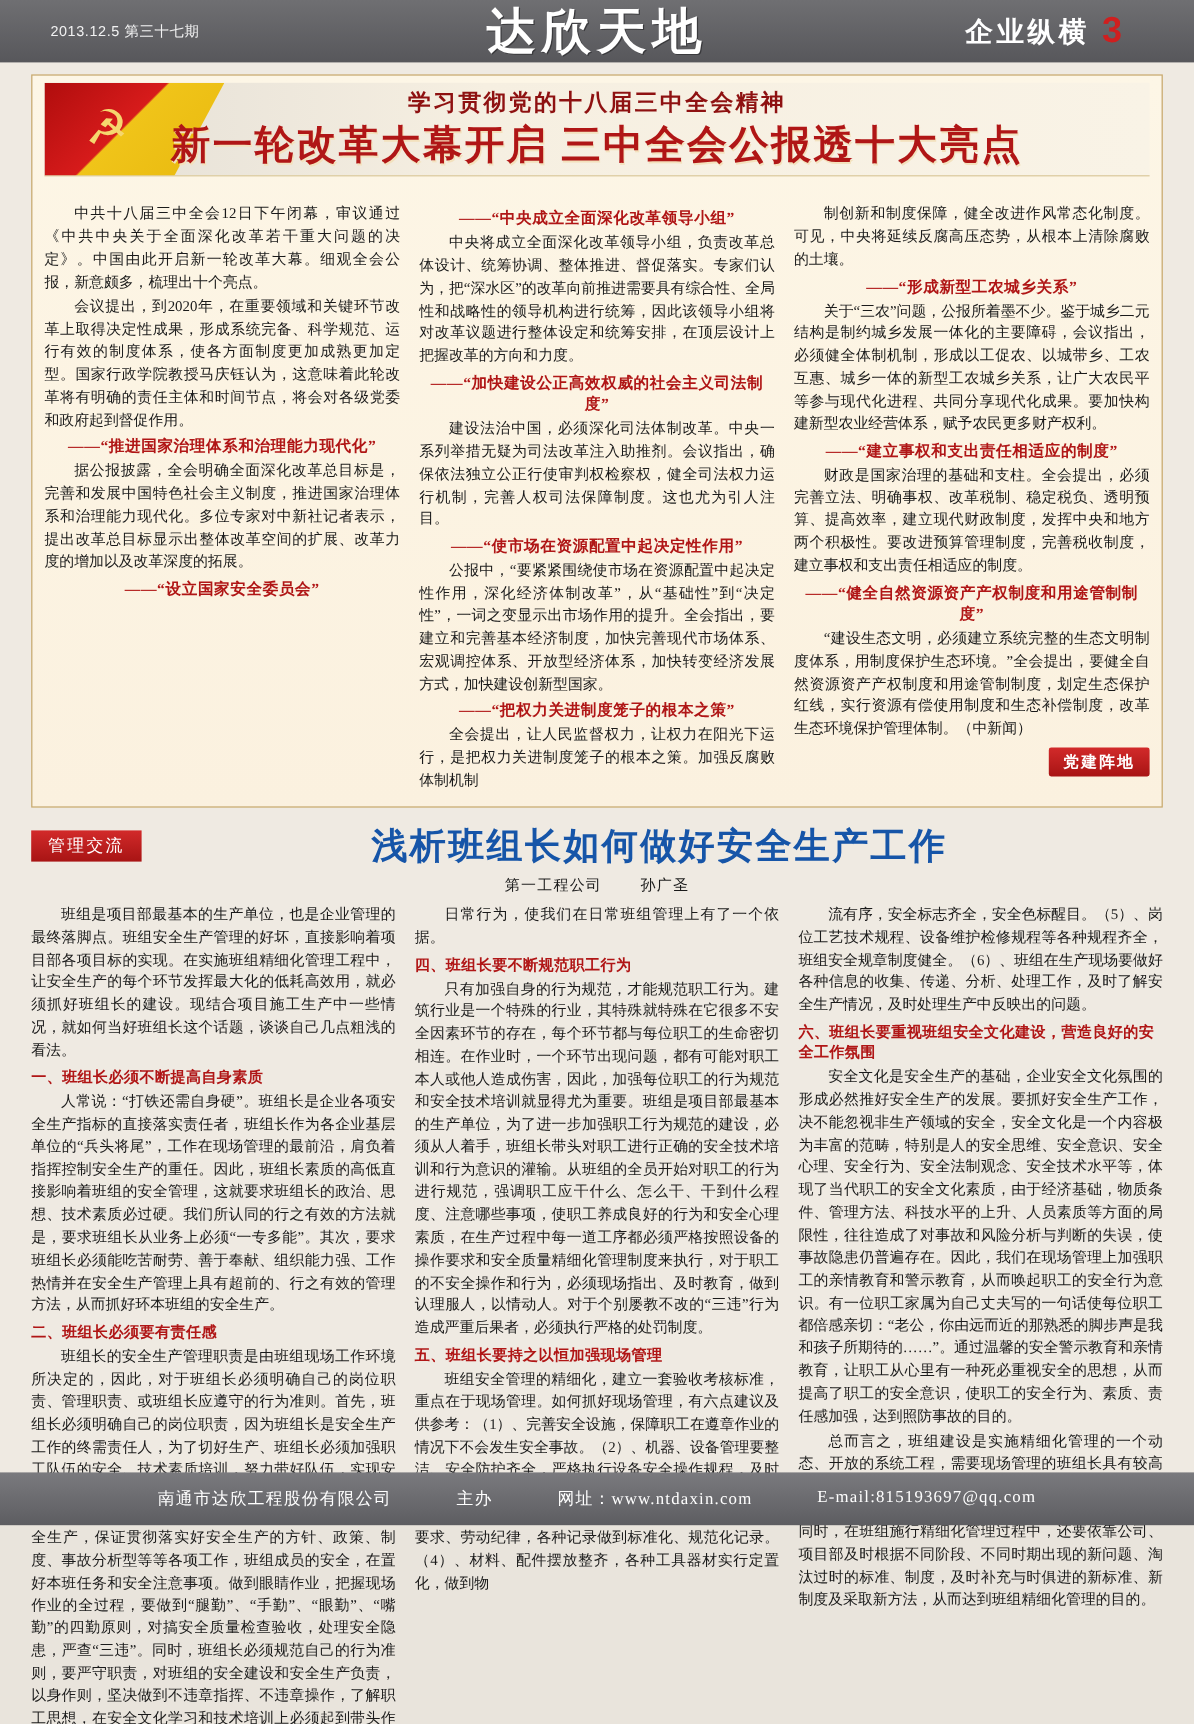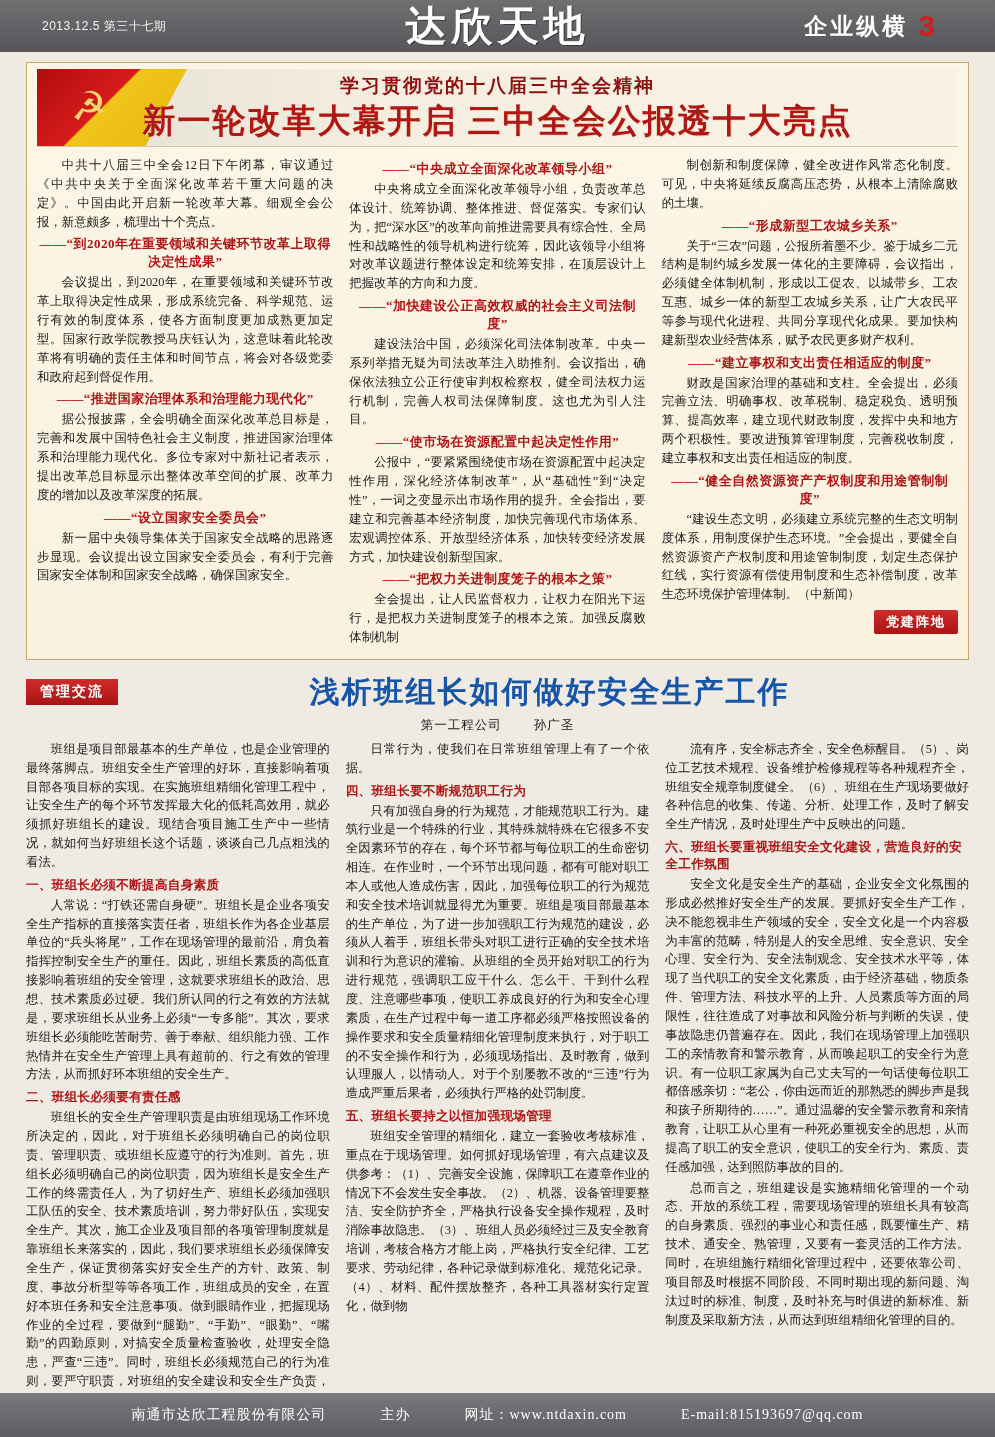--- a/index.html
+++ b/index.html
@@ -4,21 +4,21 @@
 <style>
   * { box-sizing: border-box; }
   html, body { margin:0; padding:0; }
   body {
     width: 995px; height: 1437px;
     background: #e9e4dc;
     font-family: "Liberation Serif", "DejaVu Serif", serif;
     color: #1a1a1a;
     overflow: hidden;
   }
-  .page { position: relative; width: 995px; height: 1437px; background:#efeae2; }
+  .page { position: relative; width: 995px; height: 1271px; background:#efeae2; }
 
   
   .masthead {
     position: relative; height: 52px;
     background: linear-gradient(#6f6f72, #57575b);
     color: #fff;
     display: flex; align-items: center;
   }
   .md-date {
     font-family: "Liberation Sans", sans-serif;
@@ -70,21 +70,21 @@
   .feat-kicker {
     position:absolute; left:0; right:0; top:4px; text-align:center;
     font-size: 19px; font-weight:bold; color:#8e1111; letter-spacing:2px;
   }
   .feat-title {
     position:absolute; left:0; right:0; top:30px; text-align:center;
     font-size: 33px; font-weight:bold; color:#b01616; letter-spacing:2px;
     text-shadow: 1px 1px 0 #f3e1bd;
   }
 
-  .cols3 { display:flex; gap: 16px; margin-top: 9px; }
+  .cols3 { display:flex; gap: 16px; margin-top: 22px; }
   .cols3 > .col { flex:1; }
   p.t {
     margin:0 0 2px 0; font-size: 12.4px; line-height: 1.52;
     text-align: justify; text-indent: 2em;
     font-family: "Liberation Serif", serif;
   }
   h4.sub {
     margin: 4px 0 2px 0; font-size: 13px; font-weight:bold;
     color:#b01616; text-align:center; letter-spacing: .5px;
   }
@@ -94,21 +94,21 @@
     background: linear-gradient(#d22a2a,#a81414); color:#fff;
     font-size: 13px; font-weight:bold; letter-spacing:2px;
     padding: 3px 12px; border-radius: 2px;
   }
 
   
   .art2 { margin-top: 12px; position:relative; }
   .tagline { display:flex; align-items:center; gap:12px; }
   .tag {
     background: linear-gradient(#d22a2a,#a81414); color:#fff;
-    font-size: 14px; font-weight:bold; letter-spacing:2px;
+    font-size: 14px; font-weight:normal; letter-spacing:2px;
     padding: 4px 14px;
   }
   .art2-title {
     flex:1; text-align:center;
     font-size: 30px; font-weight:bold; color:#1655a8; letter-spacing:2px;
   }
   .byline {
     text-align:center; font-size: 12.5px; margin: 4px 0 6px 0;
     letter-spacing: 1px;
   }
@@ -161,26 +161,24 @@
         <div class="flag">
           <div class="emblem">☭</div>
         </div>
         <div class="feat-kicker">学习贯彻党的十八届三中全会精神</div>
         <div class="feat-title">新一轮改革大幕开启  三中全会公报透十大亮点</div>
       </div>
 
       <div class="cols3">
         <div class="col">
           <p class="t">中共十八届三中全会12日下午闭幕，审议通过《中共中央关于全面深化改革若干重大问题的决定》。中国由此开启新一轮改革大幕。细观全会公报，新意颇多，梳理出十个亮点。</p>
-          <h4 class="sub">——“到2020年在重要领域和关键环节改革上取得决定性成果”</h4>
           <p class="t">会议提出，到2020年，在重要领域和关键环节改革上取得决定性成果，形成系统完备、科学规范、运行有效的制度体系，使各方面制度更加成熟更加定型。国家行政学院教授马庆钰认为，这意味着此轮改革将有明确的责任主体和时间节点，将会对各级党委和政府起到督促作用。</p>
           <h4 class="sub">——“推进国家治理体系和治理能力现代化”</h4>
           <p class="t">据公报披露，全会明确全面深化改革总目标是，完善和发展中国特色社会主义制度，推进国家治理体系和治理能力现代化。多位专家对中新社记者表示，提出改革总目标显示出整体改革空间的扩展、改革力度的增加以及改革深度的拓展。</p>
           <h4 class="sub">——“设立国家安全委员会”</h4>
-          <p class="t">新一届中央领导集体关于国家安全战略的思路逐步显现。会议提出设立国家安全委员会，有利于完善国家安全体制和国家安全战略，确保国家安全。</p>
         </div>
         <div class="col">
           <h4 class="sub">——“中央成立全面深化改革领导小组”</h4>
           <p class="t">中央将成立全面深化改革领导小组，负责改革总体设计、统筹协调、整体推进、督促落实。专家们认为，把“深水区”的改革向前推进需要具有综合性、全局性和战略性的领导机构进行统筹，因此该领导小组将对改革议题进行整体设定和统筹安排，在顶层设计上把握改革的方向和力度。</p>
           <h4 class="sub">——“加快建设公正高效权威的社会主义司法制度”</h4>
           <p class="t">建设法治中国，必须深化司法体制改革。中央一系列举措无疑为司法改革注入助推剂。会议指出，确保依法独立公正行使审判权检察权，健全司法权力运行机制，完善人权司法保障制度。这也尤为引人注目。</p>
           <h4 class="sub">——“使市场在资源配置中起决定性作用”</h4>
           <p class="t">公报中，“要紧紧围绕使市场在资源配置中起决定性作用，深化经济体制改革”，从“基础性”到“决定性”，一词之变显示出市场作用的提升。全会指出，要建立和完善基本经济制度，加快完善现代市场体系、宏观调控体系、开放型经济体系，加快转变经济发展方式，加快建设创新型国家。</p>
           <h4 class="sub">——“把权力关进制度笼子的根本之策”</h4>
           <p class="t">全会提出，让人民监督权力，让权力在阳光下运行，是把权力关进制度笼子的根本之策。加强反腐败体制机制</p>

